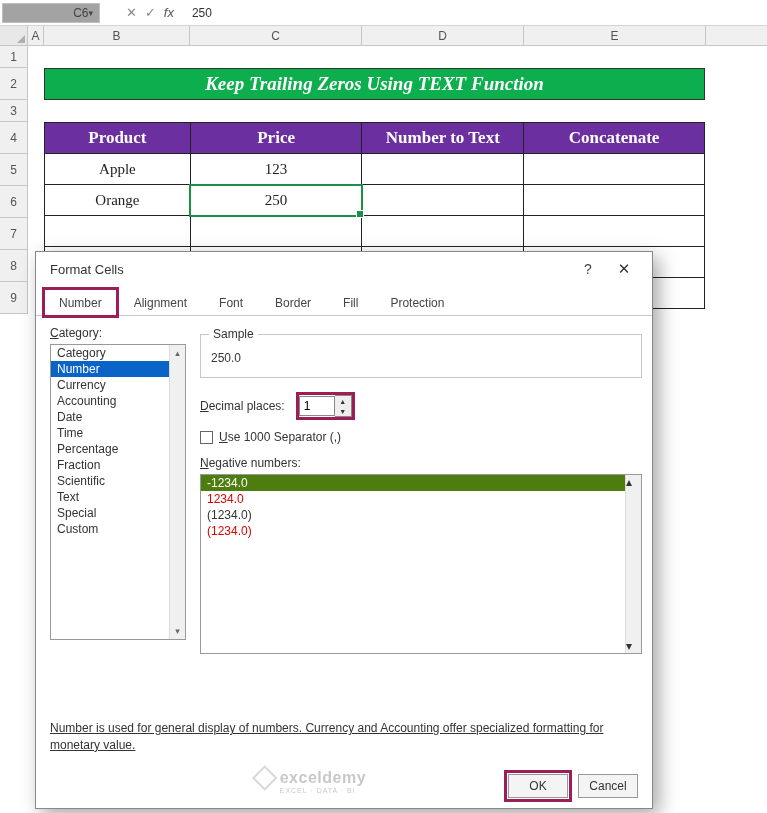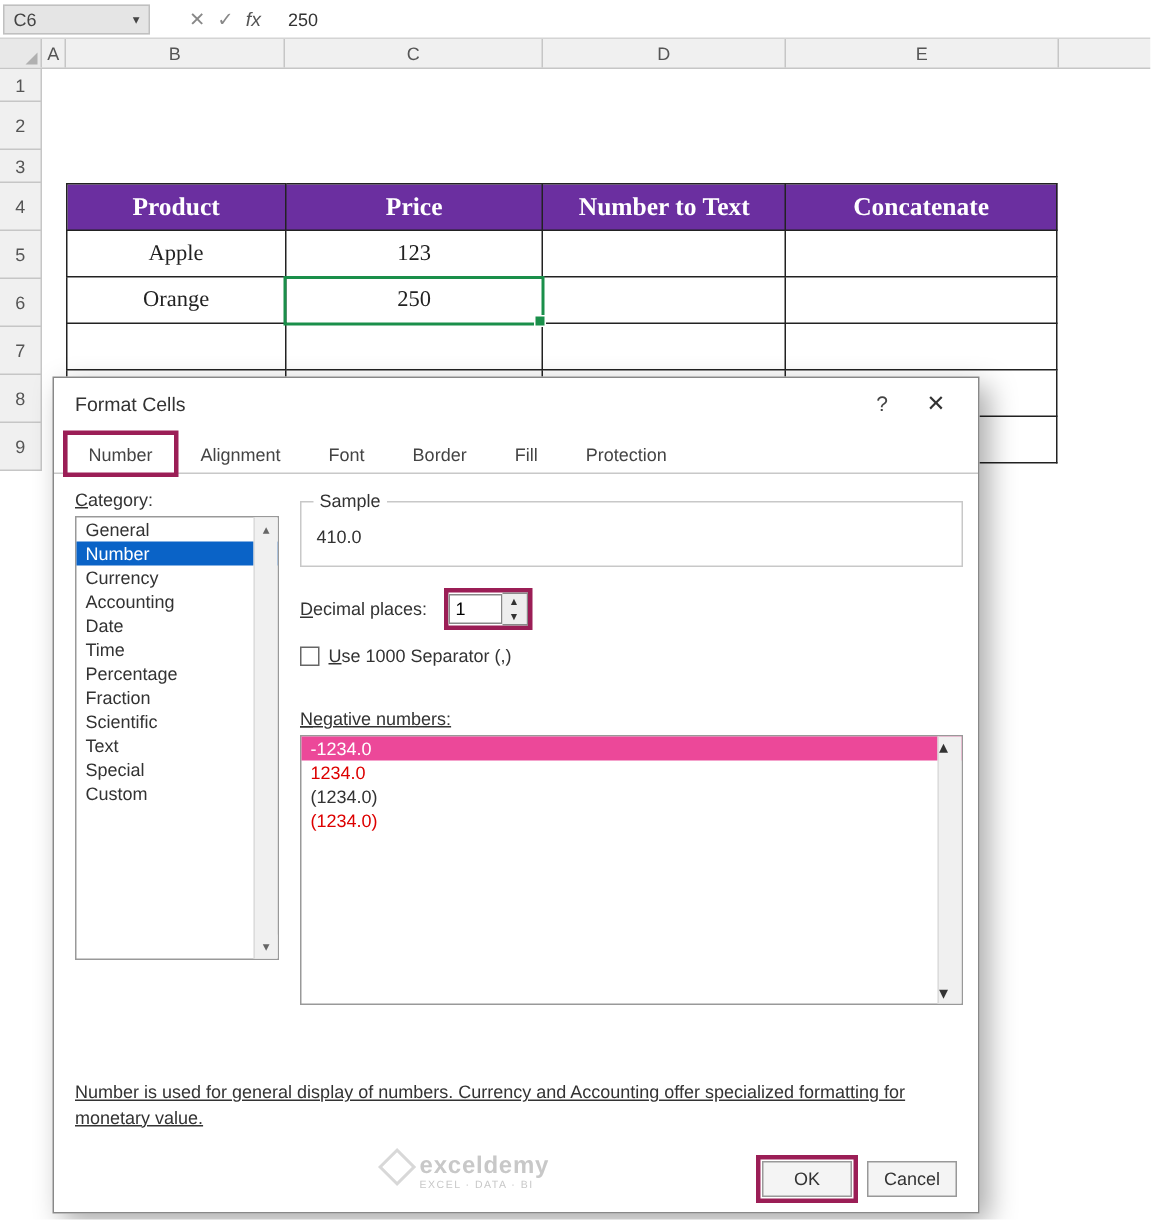--- a/index.html
+++ b/index.html
@@ -1,20 +1,20 @@
 <!DOCTYPE html>
 <html><head>
 <meta charset="utf-8">
 <style>
 * { box-sizing: border-box; margin: 0; padding: 0; font-family: "Segoe UI", Arial, sans-serif; }
 body { background: #fff; width: 767px; height: 813px; position: relative; overflow: hidden; }
 
 
 .formula-bar { display: flex; align-items: center; height: 26px; border-bottom: 1px solid #d4d4d4; background: #fff; padding: 0 2px; font-size: 12px; }
-.name-box { width: 98px; height: 20px; border: 1px solid #c0c0c0; background: #e5e5e5; padding: 0 6px; display: flex; align-items: center; justify-content: space-between; }
+.name-box { width: 98px; height: 20px; border: 1px solid #c0c0c0; background: #a3a3a3; padding: 0 6px; display: flex; align-items: center; justify-content: flex-end; }
 .name-box span { color: #444; }
 .dd-arrow { font-size: 9px; color: #666; }
 .fb-icons { display: flex; align-items: center; gap: 8px; margin: 0 10px 0 26px; color: #888; }
 .fb-icons span { font-size: 13px; }
 .fx { font-style: italic; font-size: 13px; color: #555; }
 .formula-input { flex: 1; padding: 0 8px; color: #333; }
 
 
 .col-headers { display: flex; height: 20px; background: #f0f0f0; border-bottom: 1px solid #c6c6c6; font-size: 12px; color: #555; }
 .corner { width: 28px; border-right: 1px solid #c6c6c6; background: #e8e8e8; position:relative;}
@@ -76,25 +76,25 @@
 
 .dec-row { display: flex; align-items: center; gap: 11px; margin-top: 14px; }
 .spinner-wrap { display: flex; align-items: center; border: 3px solid #9b1e56; padding: 0; }
 .spinner-input { width: 36px; height: 20px; border: 1px solid #888; padding: 0 4px; font-size: 12px; }
 .spin-btns { display: flex; flex-direction: column; border: 1px solid #888; border-left: none; }
 .spin-btns div { width: 16px; height: 10px; font-size: 7px; display: flex; align-items: center; justify-content: center; background: #eee; }
 
 .chk-row { display: flex; align-items: center; gap: 6px; margin-top: 10px; }
 .chk { width: 13px; height: 13px; border: 1px solid #666; background: #fff; }
 
-.neg-label { margin-top: 28px; text-decoration: underline; }
+.neg-label { margin-top: 12px; }
 .neg-list { margin-top: 4px; border: 1px solid #999; height: 180px; background: #fff; position: relative; }
 .neg-list .scrollbar { position: absolute; right: 0; top: 0; bottom: 0; width: 16px; background: #f0f0f0; border-left: 1px solid #dcdcdc; }
 .neg-item { padding: 1px 6px; font-size: 12px; }
-.neg-item.sel { background: #ec4899; color: #fff; }
+.neg-item.sel { background: #4d7c0f; color: #fff; }
 .neg-item.red { color: #d00; }
 
 .desc { padding: 4px 14px; font-size: 12px; color: #333; line-height: 1.4; text-decoration: underline; }
 
 .dlg-footer { position: absolute; bottom: 10px; right: 14px; display: flex; gap: 10px; align-items: center; }
 .watermark{position:absolute;bottom:14px;left:50%;transform:translateX(-80%);display:flex;align-items:flex-start;gap:6px;color:#c8c8c8;font-size:11px;}
 .watermark .logo{width:18px;height:18px;border:2px solid #d8d8d8;transform:rotate(45deg);}
 .watermark .brand{font-size:16px;font-weight:600;letter-spacing:.5px;}
 .btn { width: 60px; height: 24px; border: 1px solid #999; background: #f4f4f4; font-size: 12px; display: flex; align-items: center; justify-content: center; }
 .btn.ok { outline: 3px solid #9b1e56; outline-offset: 1px; }
@@ -130,20 +130,21 @@
     <div class="rh">2</div>
     <div class="rh r3">3</div>
     <div class="rh">4</div>
     <div class="rh">5</div>
     <div class="rh">6</div>
     <div class="rh">7</div>
     <div class="rh">8</div>
     <div class="rh">9</div>
   </div>
   <div class="cells">
+    <div class="sheet-title">Keep Trailing Zeros Using TEXT Function</div>
     <table class="data-table">
       <colgroup>
           <col class="col-B">
           <col class="col-C">
           <col class="col-D">
           <col class="col-E">
         </colgroup>
       <tbody>
           <tr>
         <th>Product</th>
@@ -197,21 +198,21 @@
     <div class="tab">Alignment</div>
     <div class="tab">Font</div>
     <div class="tab">Border</div>
     <div class="tab">Fill</div>
     <div class="tab">Protection</div>
   </div>
   <div class="dlg-body">
     <div class="cat-col">
       <div class="label-u">Category:</div>
       <div class="cat-list">
-        <div class="cat-item">General</div>
+        <div class="cat-item">Category</div>
         <div class="cat-item sel">Number</div>
         <div class="cat-item">Currency</div>
         <div class="cat-item">Accounting</div>
         <div class="cat-item">Date</div>
         <div class="cat-item">Time</div>
         <div class="cat-item">Percentage</div>
         <div class="cat-item">Fraction</div>
         <div class="cat-item">Scientific</div>
         <div class="cat-item">Text</div>
         <div class="cat-item">Special</div>
@@ -219,21 +220,21 @@
         <div class="scrollbar">
           <div class="sb-btn">▴</div>
           <div class="sb-track"></div>
           <div class="sb-btn" style="position:absolute;bottom:0;width:100%;">▾</div>
         </div>
       </div>
     </div>
     <div class="right-col">
       <div class="sample-box">
         <div class="sample-label">Sample</div>
-        <div class="sample-val">410.0</div>
+        <div class="sample-val">250.0</div>
       </div>
       <div class="dec-row">
         <span class="label-u">Decimal places:</span>
         <div class="spinner-wrap">
           <input class="spinner-input" value="1" style="">
           <div class="spin-btns">
             <div>▲</div>
             <div>▼</div>
           </div>
         </div>

